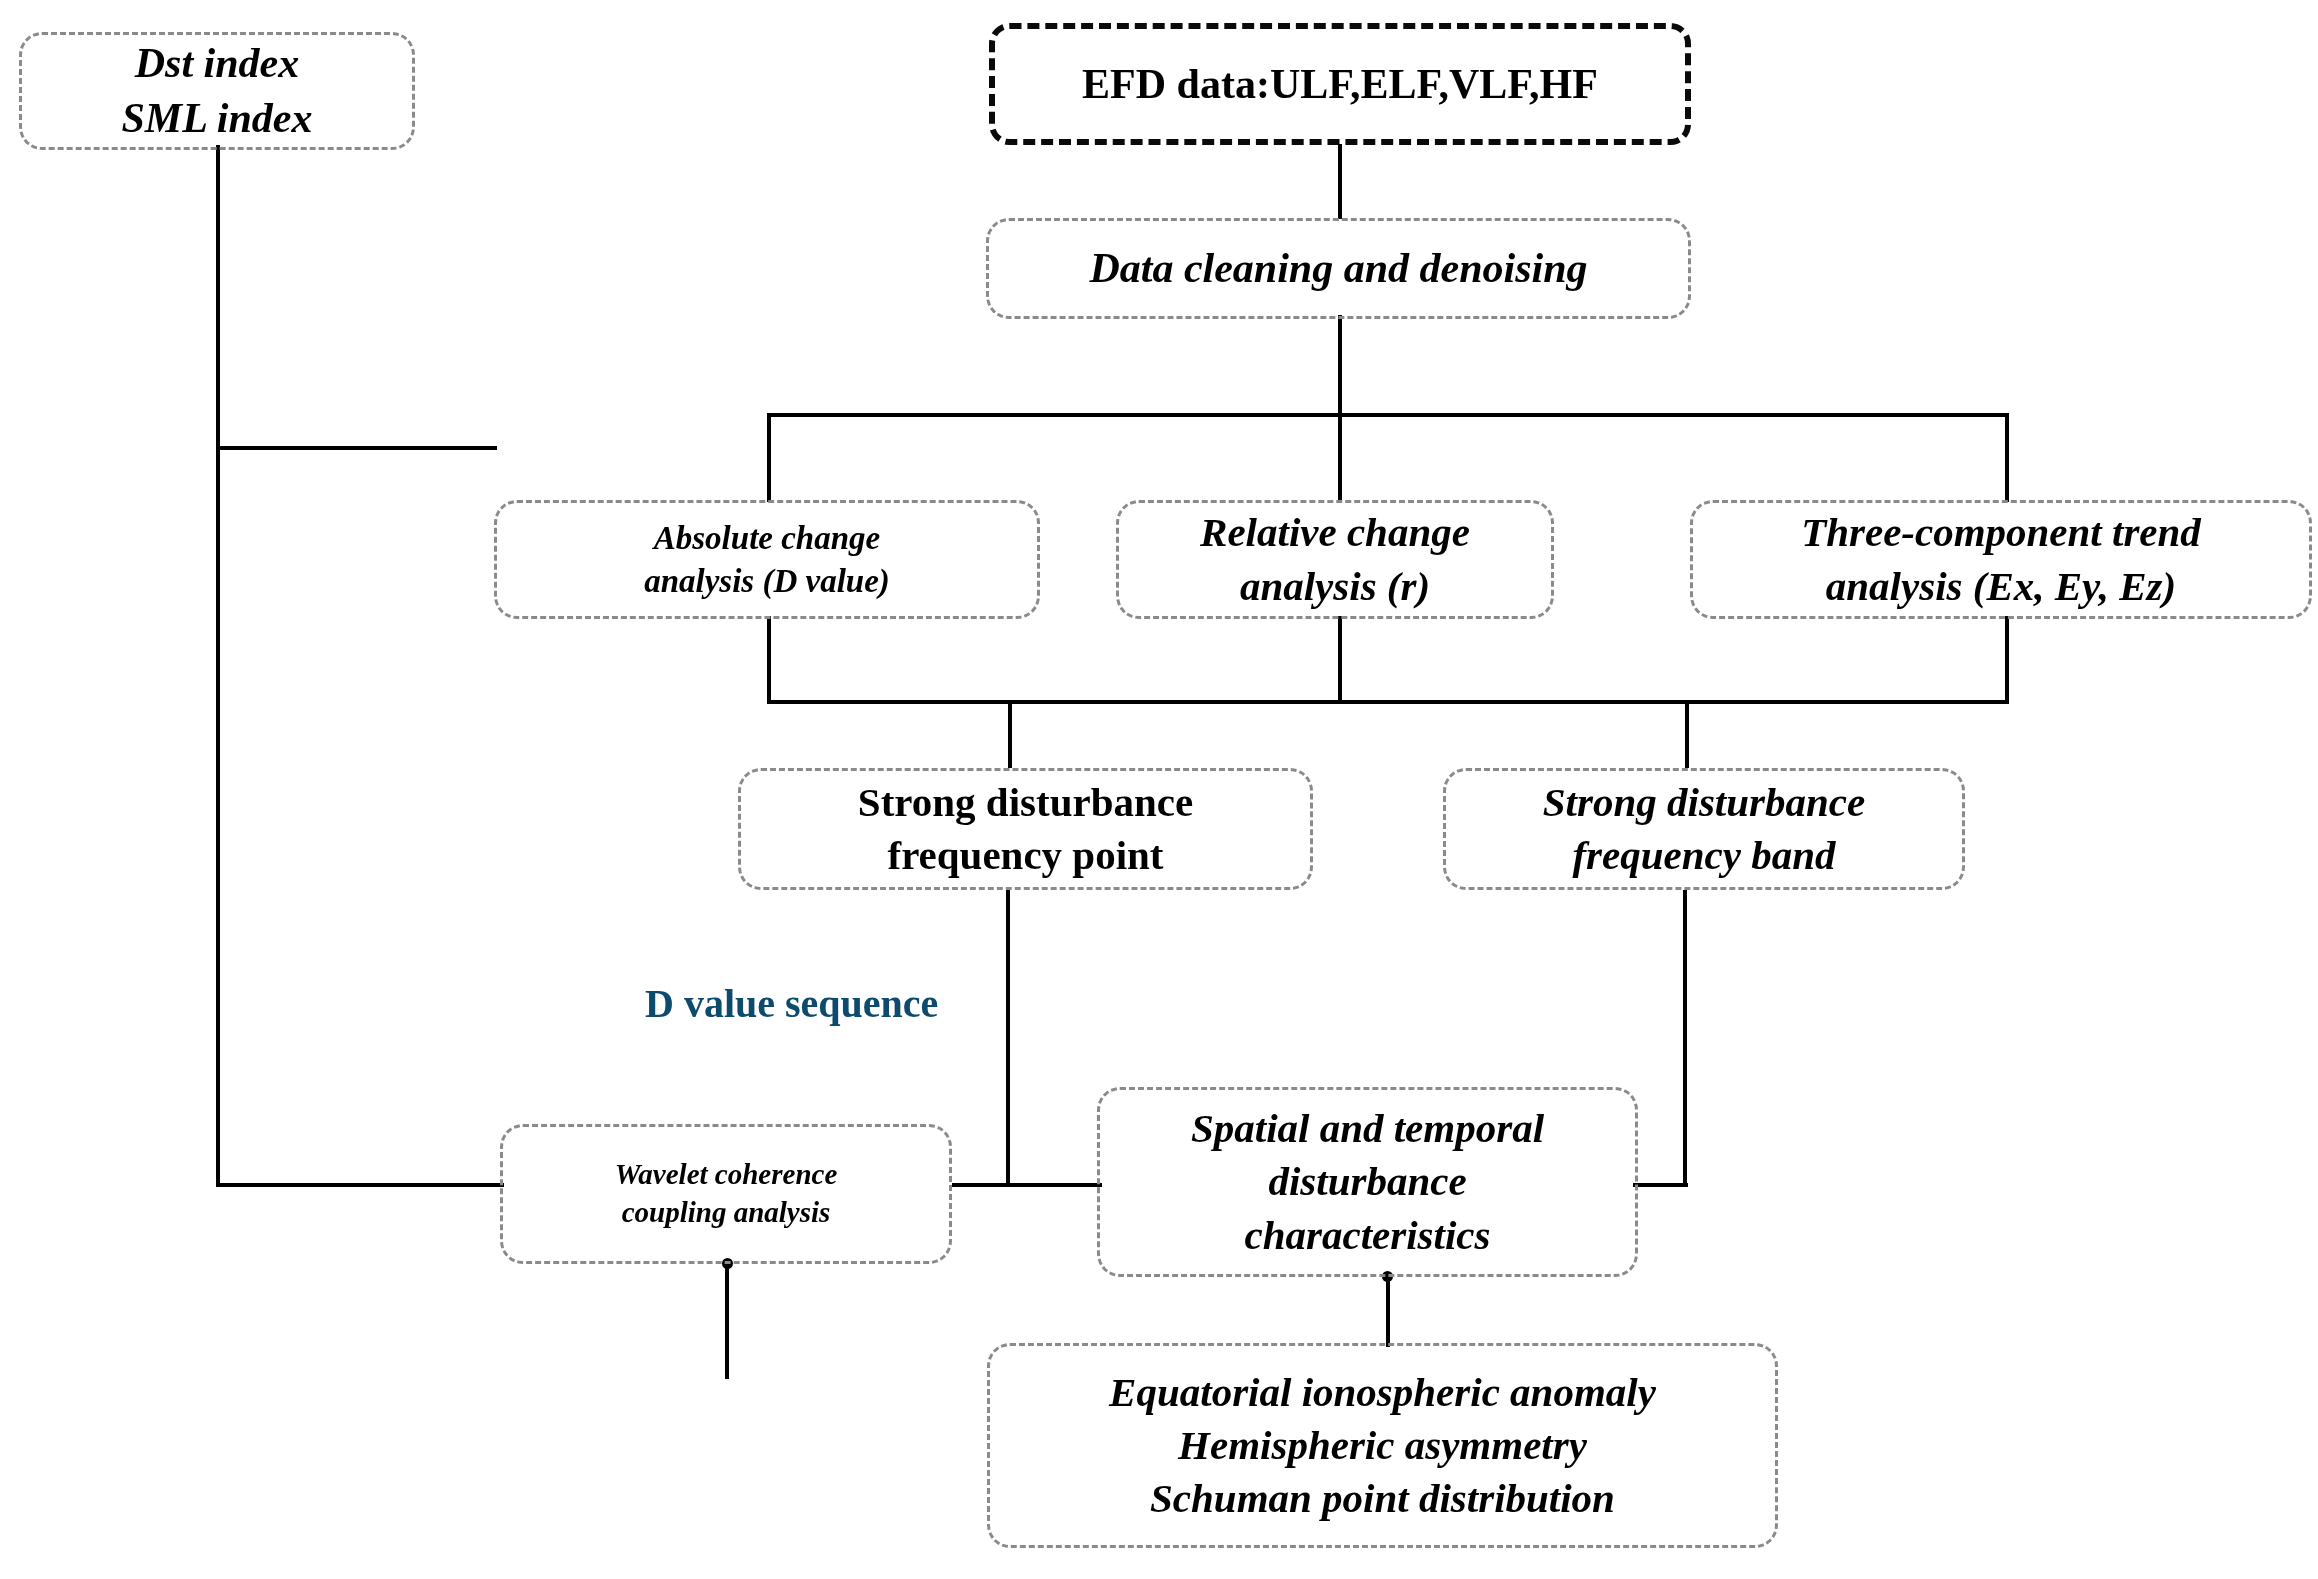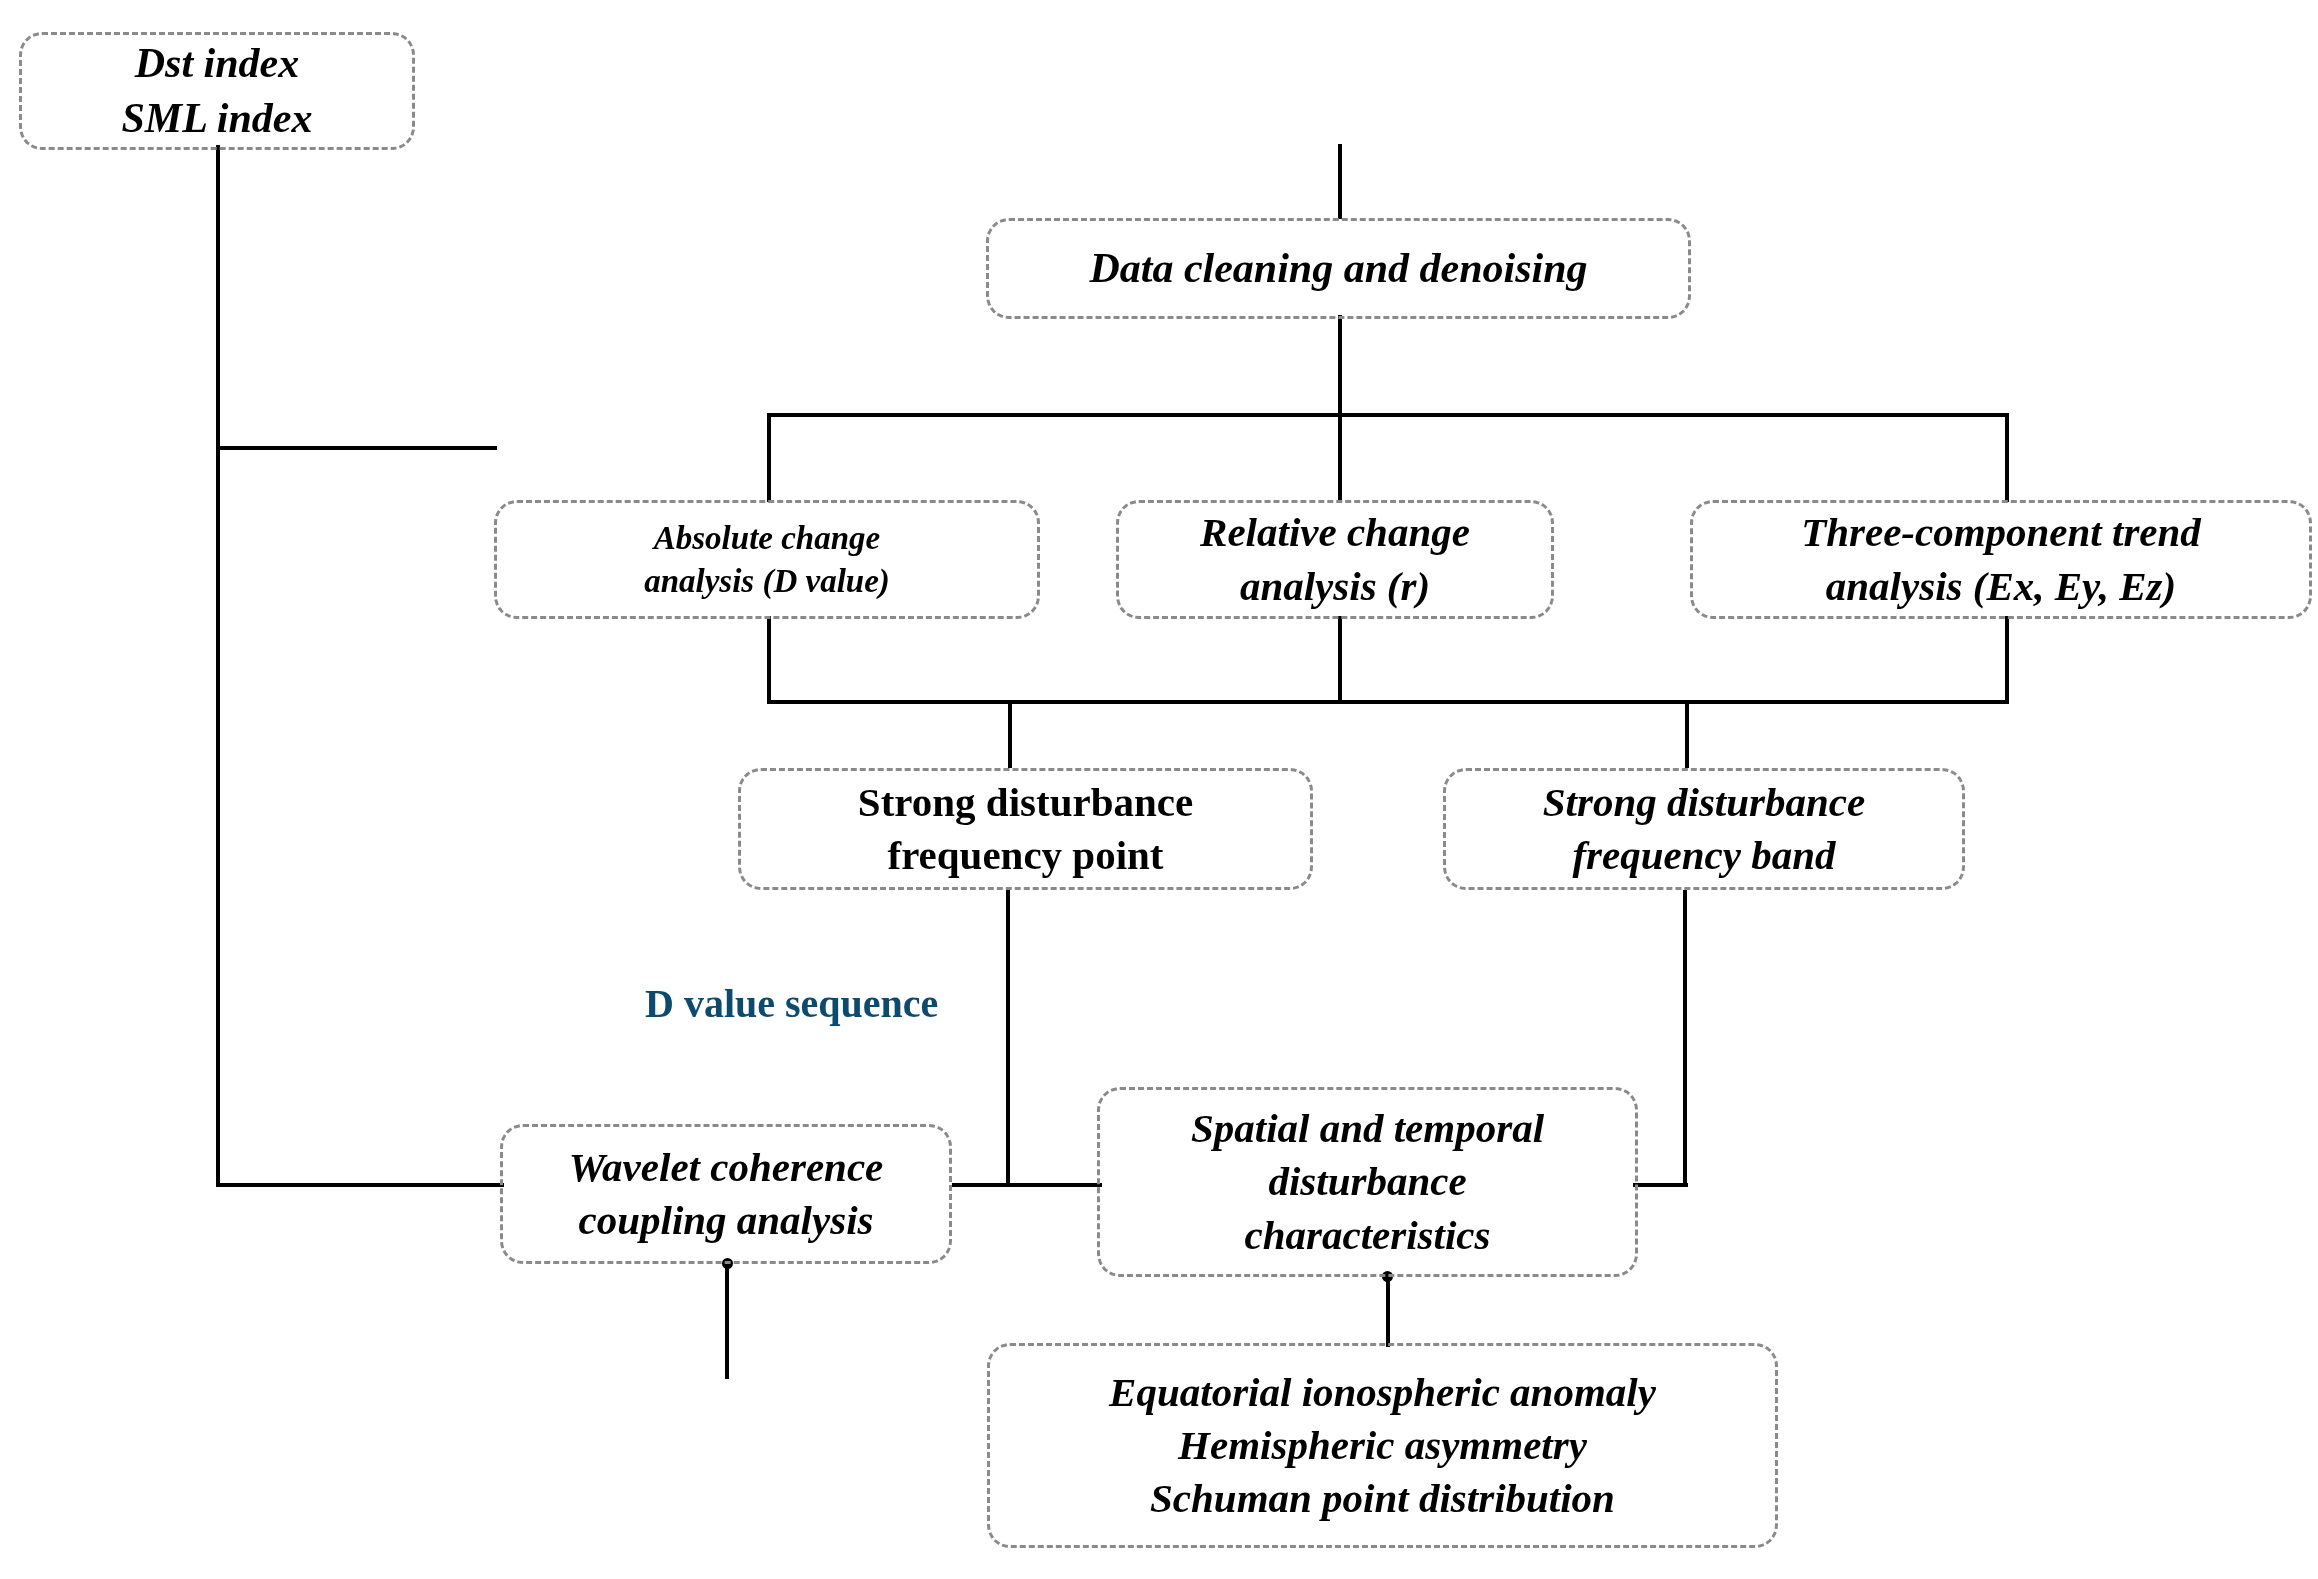--- a/index.html
+++ b/index.html
@@ -109,20 +109,23 @@
   <div class="dot" style="left:722px; top:1258px;"></div>
 
   <div class="ln lnv" style="left:1386px; top:1276px; height:71px;"></div>
   <div class="dot" style="left:1382px; top:1271px;"></div>
 
   <div class="node b-dashed-gray" style="left:19px; top:31.5px; width:396px; height:118px; font-size:42px;">
     <span class="txt">Dst index
 SML index</span>
   </div>
 
+  <div class="node b-dashed-black" style="left:989px; top:23px; width:702px; height:122px; font-size:42px; border-radius:20.5px;">
+    <span class="txt">EFD data:ULF,ELF,VLF,HF</span>
+  </div>
 
   <div class="node b-dashed-gray" style="left:986px; top:218px; width:705px; height:101px; font-size:42px;">
     <span class="txt">Data cleaning and denoising</span>
   </div>
 
   <div class="node b-dashed-gray" style="left:494px; top:500px; width:546px; height:119px; font-size:33px;">
     <span class="txt">Absolute change
 analysis (D value)</span>
   </div>
 
@@ -143,21 +146,21 @@
 
   <div class="node b-dashed-gray" style="left:1443px; top:768px; width:522px; height:122px; font-size:41px;">
     <span class="txt">Strong disturbance
 frequency band</span>
   </div>
 
   <div class="plainlabel" style="left:645px; top:980px; font-size:40px;">
     <span>D value sequence</span>
   </div>
 
-  <div class="node b-dashed-gray" style="left:500px; top:1124px; width:452px; height:140px; font-size:41px;">
+  <div class="node b-dashed-gray" style="left:500px; top:1124px; width:452px; height:140px; font-size:29px;">
     <span class="txt">Wavelet coherence
 coupling analysis</span>
   </div>
 
   <div class="node b-dashed-gray" style="left:1097px; top:1087px; width:541px; height:190px; font-size:41px;">
     <span class="txt">Spatial and temporal
 disturbance
 characteristics</span>
   </div>
 

